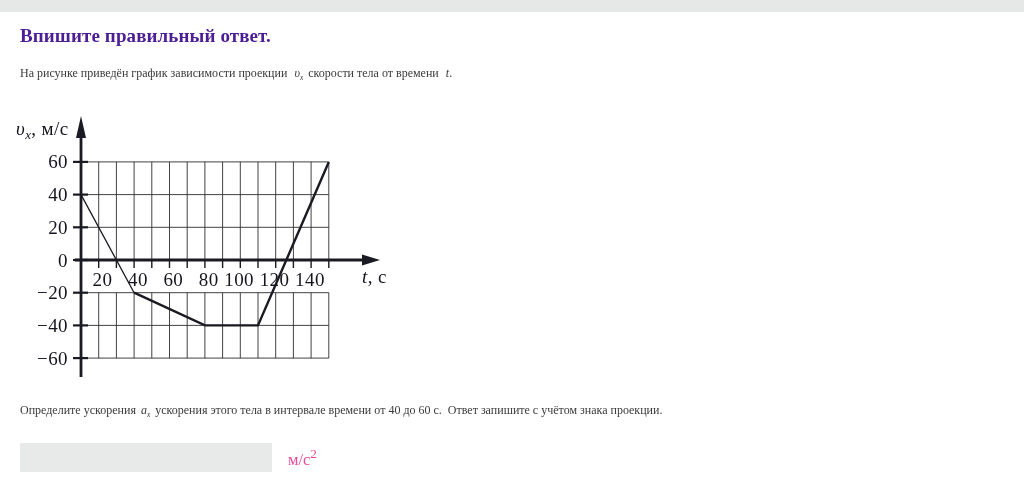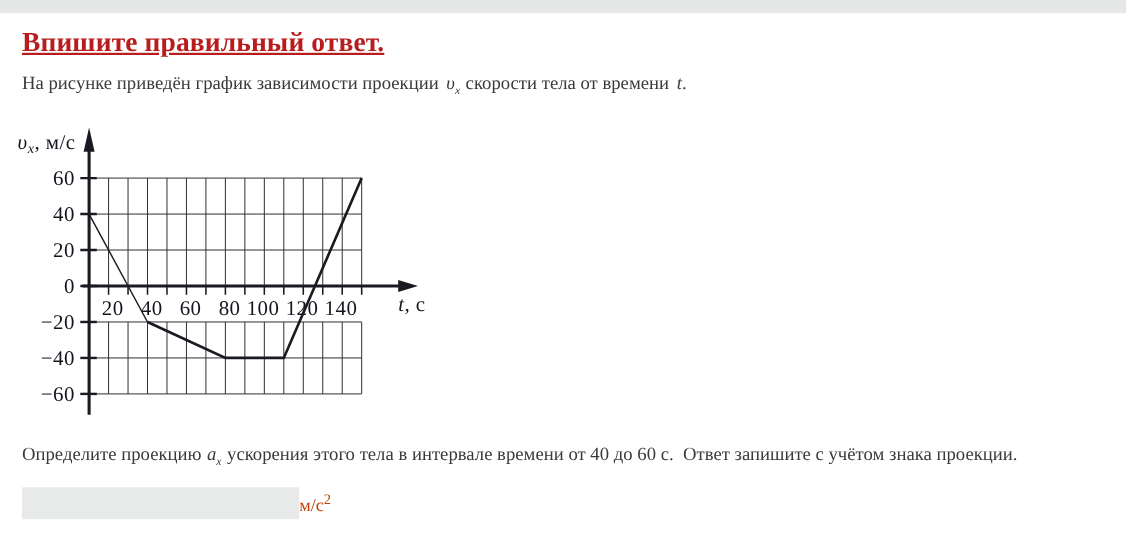--- a/index.html
+++ b/index.html
@@ -3,39 +3,39 @@
 <meta charset="utf-8">
 <style>
   html,body{margin:0;padding:0;}
   body{
     width:1024px;height:500px;position:relative;background:#ffffff;
     font-family:"Liberation Serif",serif;color:#3a3a3a;overflow:hidden;
   }
   .topbar{position:absolute;left:0;top:0;width:1024px;height:12px;background:#e6e7e7;}
   .heading{
     position:absolute;left:20px;top:25px;margin:0;
-    font-size:25px;font-weight:bold;color:#b91c1c;letter-spacing:0.1px;text-decoration:underline;
+    font-size:19px;font-weight:bold;color:#4c1d95;letter-spacing:0.1px;
   }
-  .para{position:absolute;left:20px;margin:0;font-size:17px;color:#3a3a3a;white-space:pre-wrap;font-family:Liberation Serif, serif;}
+  .para{position:absolute;left:20px;margin:0;font-size:12px;color:#3a3a3a;white-space:pre-wrap;font-family:Liberation Serif, serif;}
   .intro{top:66px;}
   .question{top:403px;width:1000px;}
   .mvar{font-style:italic;}
   .mvar-v{margin-left:7px;margin-right:5px;}
   .mvar-t{margin-left:7px;}
   .mvar-a{margin-left:5px;margin-right:5px;margin-top:32px;}
   .mvar sub{font-style:italic;font-size:0.62em;}
   figure.chart{position:absolute;left:0;top:105px;margin:0;}
   #chart-svg{display:block;}
   #chart-svg text{font-family:"Liberation Serif",serif;fill:#15151f;letter-spacing:0.4px;}
   .answer-row{position:absolute;left:20px;top:443px;display:flex;align-items:center;}
   .answer-input{
     width:252px;height:29px;background:#e8eae9;border:none;outline:none;
     font-family:"Liberation Serif",serif;font-size:16px;padding:0 8px;box-sizing:border-box;
   }
-  .unit{margin-left:0;font-size:16.5px;color:#c2410c;font-family:Liberation Serif, serif;}
+  .unit{margin-left:16px;font-size:16.5px;color:#ec4899;font-family:Liberation Serif, serif;}
   .unit sup{font-size:0.8em;}
 </style>
 </head>
 <body>
 
 <div class="topbar"></div>
 
 <h1 class="heading">Впишите правильный ответ.</h1>
 
 <p class="para intro"><span>На рисунке приведён график зависимости проекции</span><span class="mvar mvar-v"><span>υ</span><sub>x</sub></span><span>скорости тела от времени</span><span class="mvar mvar-t">t</span><span>.</span></p>
@@ -115,18 +115,18 @@
       <text x="254" y="181" text-anchor="end" font-size="19">100</text>
       <text x="289.4" y="181" text-anchor="end" font-size="19">120</text>
       <text x="324.8" y="181" text-anchor="end" font-size="19">140</text>
       <polyline points="81,89.6 134.1,187.7" fill="none" stroke="#1a1a22" stroke-width="1.3"></polyline>
       <polyline points="134.1,187.7 204.9,220.4 258,220.4 328.8,56.900000000000006" fill="none" stroke="#1a1a22" stroke-width="2.4" stroke-linejoin="miter"></polyline>
       <text x="16" y="30" font-size="19"><tspan font-style="italic">υ</tspan><tspan font-style="italic" font-size="13" dy="4">x</tspan><tspan font-size="19" dy="-4">, м/с</tspan></text>
       <text x="362" y="178" font-size="19"><tspan font-style="italic">t</tspan><tspan>, с</tspan></text>
     </svg>
 </figure>
 
-<p class="para question"><span>Определите проекцию</span><span class="mvar mvar-a"><span>a</span><sub>x</sub></span><span>ускорения этого тела в интервале времени от 40 до 60 с.&nbsp; Ответ запишите с учётом знака проекции.</span></p>
+<p class="para question"><span>Определите ускорения</span><span class="mvar mvar-a"><span>a</span><sub>x</sub></span><span>ускорения этого тела в интервале времени от 40 до 60 с.&nbsp; Ответ запишите с учётом знака проекции.</span></p>
 
 <div class="answer-row">
   <input class="answer-input" type="text" value="" style="">
   <span class="unit"><span>м/с</span><sup>2</sup></span>
 </div>
 
 </body></html>

